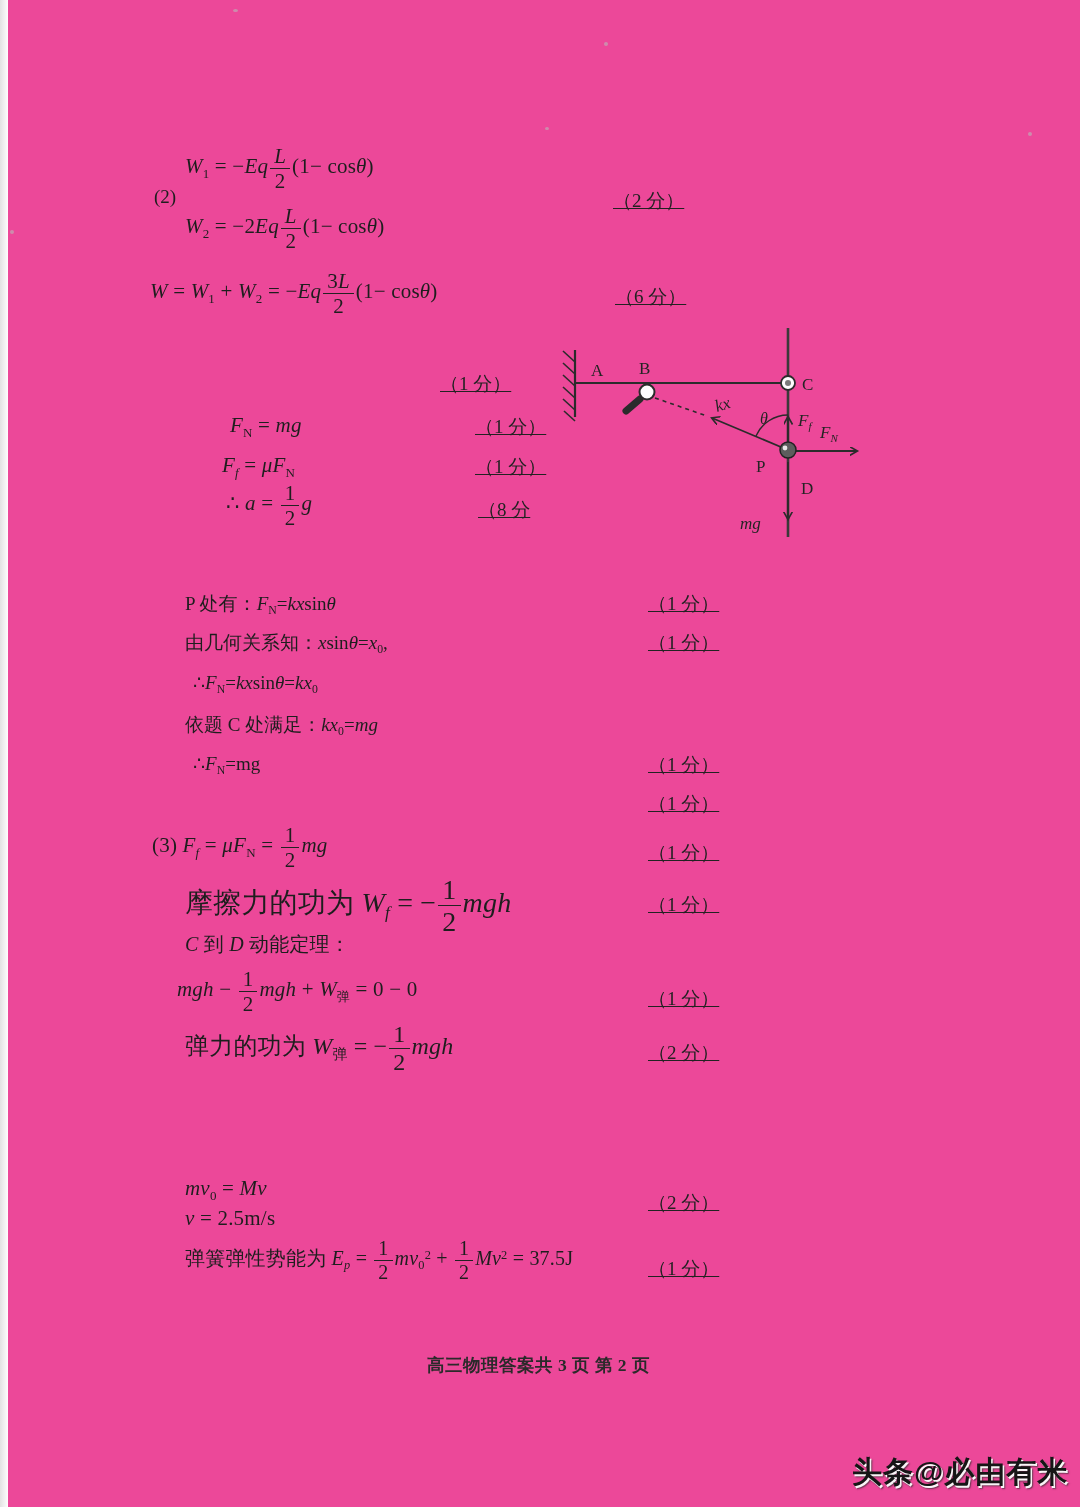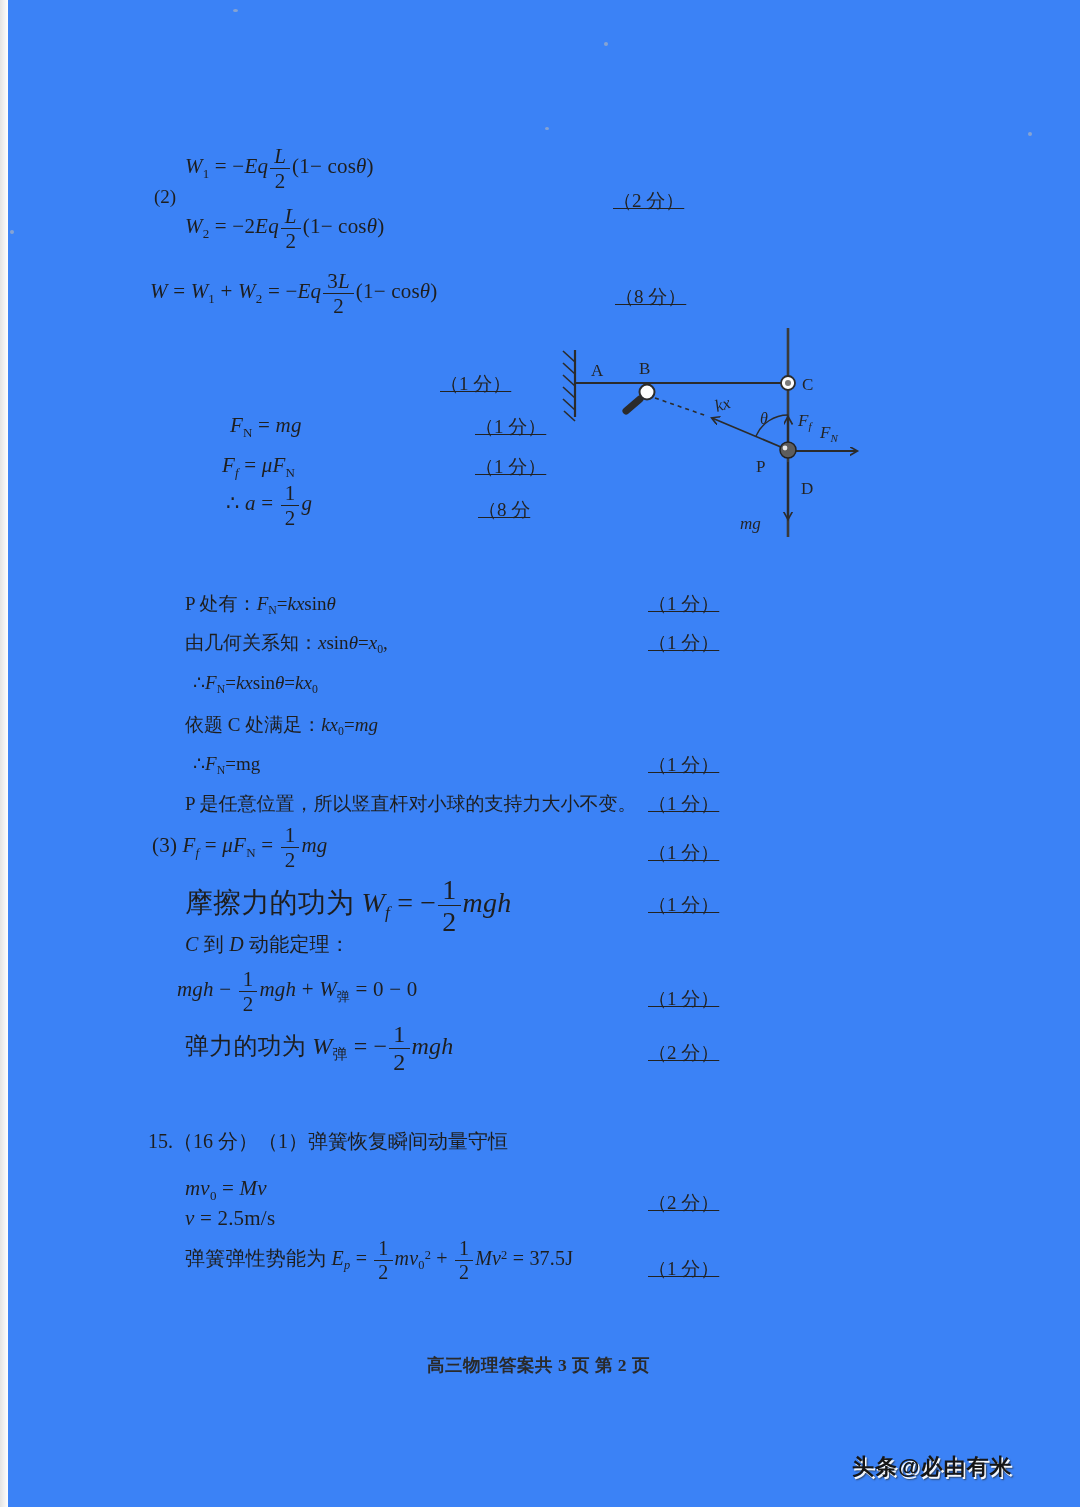--- a/index.html
+++ b/index.html
@@ -1,55 +1,55 @@
 <!DOCTYPE html>
 <html><head>
 <meta charset="utf-8">
 <style>
   html,body{margin:0;padding:0;background:#9a9a9a;}
   .page{
     position:relative;width:1080px;height:1507px;margin:0 auto;
-    background:#3b82f6;overflow:hidden;
+    background:#ec4899;overflow:hidden;
     font-family:"Liberation Serif","DejaVu Serif",serif;
     color:#1e1e1e;
   }
   .edge{position:absolute;left:0;top:0;width:8px;height:100%;
     background:linear-gradient(to right,#e3e3e3,#fefefe);}
   .abs{position:absolute;white-space:nowrap;}
   .m{font-size:21px;letter-spacing:.2px;}
   .cn{font-size:19px;}
   .score{font-size:19px;color:#222;text-decoration:underline;}
   .m i,.cn i{font-family:"Liberation Serif","DejaVu Serif",serif;}
   sub{font-size:62%;vertical-align:-0.35em;}
   sup{font-size:62%;vertical-align:0.5em;}
   .fr{display:inline-block;text-align:center;vertical-align:middle;margin:0 2px;line-height:1.05;}
   .fr .n{display:block;padding:0 4px 1px;border-bottom:1.4px solid #222;}
   .fr .d{display:block;padding-top:1px;}
   .footer{font-size:17.5px;font-weight:600;letter-spacing:.5px;color:#2a2a2a;}
   .watermark{
     font-family:"Liberation Sans","DejaVu Sans",sans-serif;
-    font-size:22px;font-weight:700;color:#161616;
+    font-size:30px;font-weight:700;color:#161616;
     text-shadow:1.5px 1.5px 0 rgba(255,255,255,.95), 2.5px 2.5px 1.5px rgba(40,40,40,.65);
     letter-spacing:1px;
   }
   .speck{position:absolute;background:#b9b9b9;border-radius:50%;opacity:.6;}
   svg text{font-family:"Liberation Serif","DejaVu Serif",serif;fill:#242424;}
 </style>
 </head>
 <body>
 
 <div class="page">
   <div class="edge"></div>
 
   <span class="abs m" style="left:185px;top:145px"><i>W</i><sub>1</sub> = −<i>Eq</i><span class="fr"><span class="n"><i>L</i></span><span class="d">2</span></span>(1− cos<i>θ</i>)</span>
   <span class="abs cn" style="left:154px;top:186px">(2)</span>
   <span class="abs score" style="left:613px;top:188px">（2 分）</span>
   <span class="abs m" style="left:185px;top:205px"><i>W</i><sub>2</sub> = −2<i>Eq</i><span class="fr"><span class="n"><i>L</i></span><span class="d">2</span></span>(1− cos<i>θ</i>)</span>
   <span class="abs m" style="left:150px;top:270px"><i>W</i> = <i>W</i><sub>1</sub> + <i>W</i><sub>2</sub> = −<i>Eq</i><span class="fr"><span class="n">3<i>L</i></span><span class="d">2</span></span>(1− cos<i>θ</i>)</span>
-  <span class="abs score" style="left:615px;top:284px">（8 分）</span>
+  <span class="abs score" style="left:615px;top:284px">（6 分）</span>
 
   <span class="abs score" style="left:440px;top:371px">（1 分）</span>
 
   <span class="abs m" style="left:230px;top:413px"><i>F</i><sub>N</sub> = <i>mg</i></span>
   <span class="abs score" style="left:475px;top:414px">（1 分）</span>
 
   <span class="abs m" style="left:222px;top:453px"><i>F</i><sub><i>f</i></sub> = <i>μF</i><sub>N</sub></span>
   <span class="abs score" style="left:475px;top:454px">（1 分）</span>
 
   <span class="abs m" style="left:226px;top:482px">∴ <i>a</i> = <span class="fr"><span class="n">1</span><span class="d">2</span></span><i>g</i></span>
@@ -116,38 +116,36 @@
   <span class="abs cn" style="left:185px;top:630px">由几何关系知：<i>x</i>sin<i>θ</i>=<i>x</i><sub>0</sub>,</span>
   <span class="abs score" style="left:648px;top:630px">（1 分）</span>
 
   <span class="abs cn" style="left:193px;top:671px">∴<i>F</i><sub>N</sub>=<i>kx</i>sin<i>θ</i>=<i>kx</i><sub>0</sub></span>
 
   <span class="abs cn" style="left:185px;top:712px">依题 C 处满足：<i>kx</i><sub>0</sub>=<i>mg</i></span>
 
   <span class="abs cn" style="left:193px;top:752px">∴<i>F</i><sub>N</sub>=mg</span>
   <span class="abs score" style="left:648px;top:752px">（1 分）</span>
 
-  <span class="abs cn" style="left:185px;top:791px">P 是任意位置，所以竖直杆对小球的支持力大小不变。</span>
   <span class="abs score" style="left:648px;top:791px">（1 分）</span>
 
   <span class="abs m" style="left:152px;top:824px">(3) <i>F</i><sub><i>f</i></sub> = <i>μF</i><sub>N</sub> = <span class="fr"><span class="n">1</span><span class="d">2</span></span><i>mg</i></span>
   <span class="abs score" style="left:648px;top:840px">（1 分）</span>
 
   <span class="abs m" style="left:185px;top:875px;font-size:28px">摩擦力的功为 <i>W</i><sub><i>f</i></sub> = −<span class="fr"><span class="n">1</span><span class="d">2</span></span><i>mgh</i></span>
   <span class="abs score" style="left:648px;top:892px">（1 分）</span>
 
   <span class="abs m" style="left:185px;top:931px;font-size:20px"><i>C</i> 到 <i>D</i> 动能定理：</span>
 
   <span class="abs m" style="left:177px;top:968px"><i>mgh</i> − <span class="fr"><span class="n">1</span><span class="d">2</span></span><i>mgh</i> + <i>W</i><sub>弹</sub> = 0 − 0</span>
   <span class="abs score" style="left:648px;top:986px">（1 分）</span>
 
   <span class="abs m" style="left:185px;top:1022px;font-size:24px">弹力的功为 <i>W</i><sub>弹</sub> = −<span class="fr"><span class="n">1</span><span class="d">2</span></span><i>mgh</i></span>
   <span class="abs score" style="left:648px;top:1040px">（2 分）</span>
 
-  <span class="abs cn" style="left:148px;top:1128px;font-size:20px">15.（16 分）（1）弹簧恢复瞬间动量守恒</span>
 
   <span class="abs m" style="left:185px;top:1176px"><i>mv</i><sub>0</sub> = <i>Mv</i></span>
   <span class="abs m" style="left:185px;top:1206px"><i>v</i> = 2.5m/s</span>
   <span class="abs score" style="left:648px;top:1190px">（2 分）</span>
 
   <span class="abs m" style="left:185px;top:1238px;font-size:20px">弹簧弹性势能为 <i>E</i><sub><i>p</i></sub> = <span class="fr"><span class="n">1</span><span class="d">2</span></span><i>mv</i><sub>0</sub><sup>2</sup> + <span class="fr"><span class="n">1</span><span class="d">2</span></span><i>Mv</i><sup>2</sup> = 37.5J</span>
   <span class="abs score" style="left:648px;top:1256px">（1 分）</span>
 
   <span class="abs footer" style="left:427px;top:1353px">高三物理答案共 3 页  第 2 页</span>
   <span class="abs watermark" style="left:852px;top:1452px">头条@必由有米</span>

